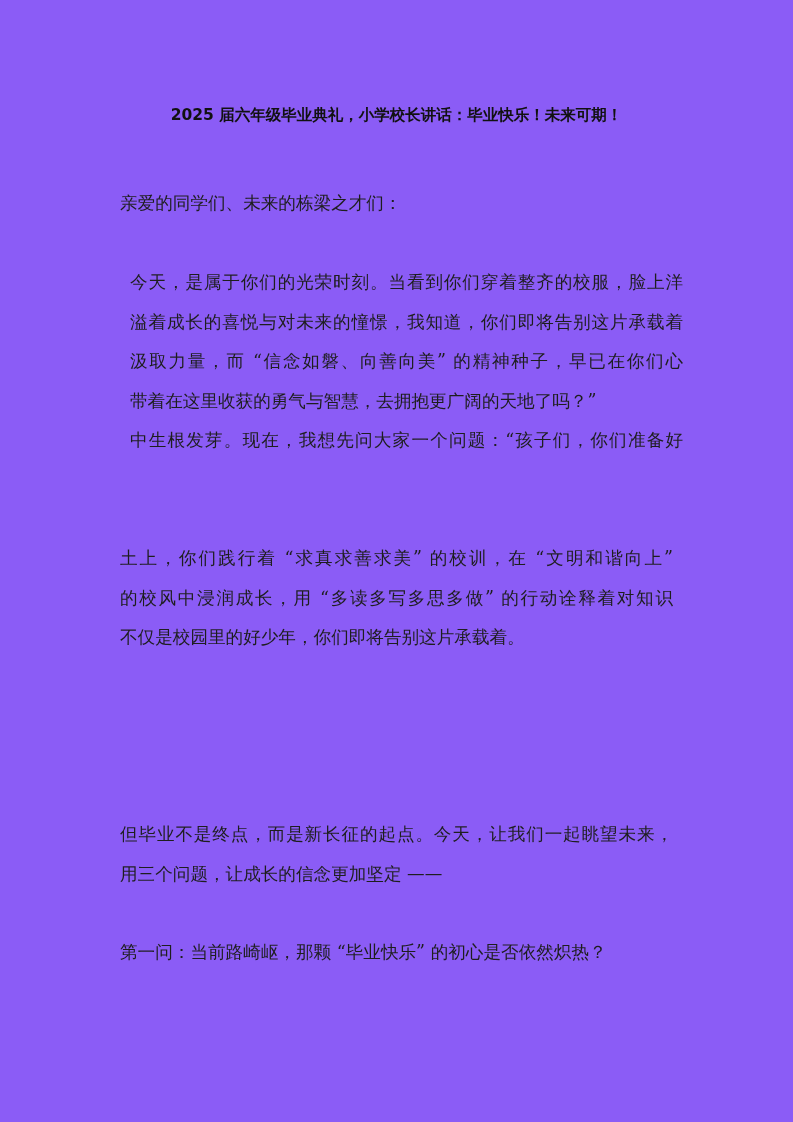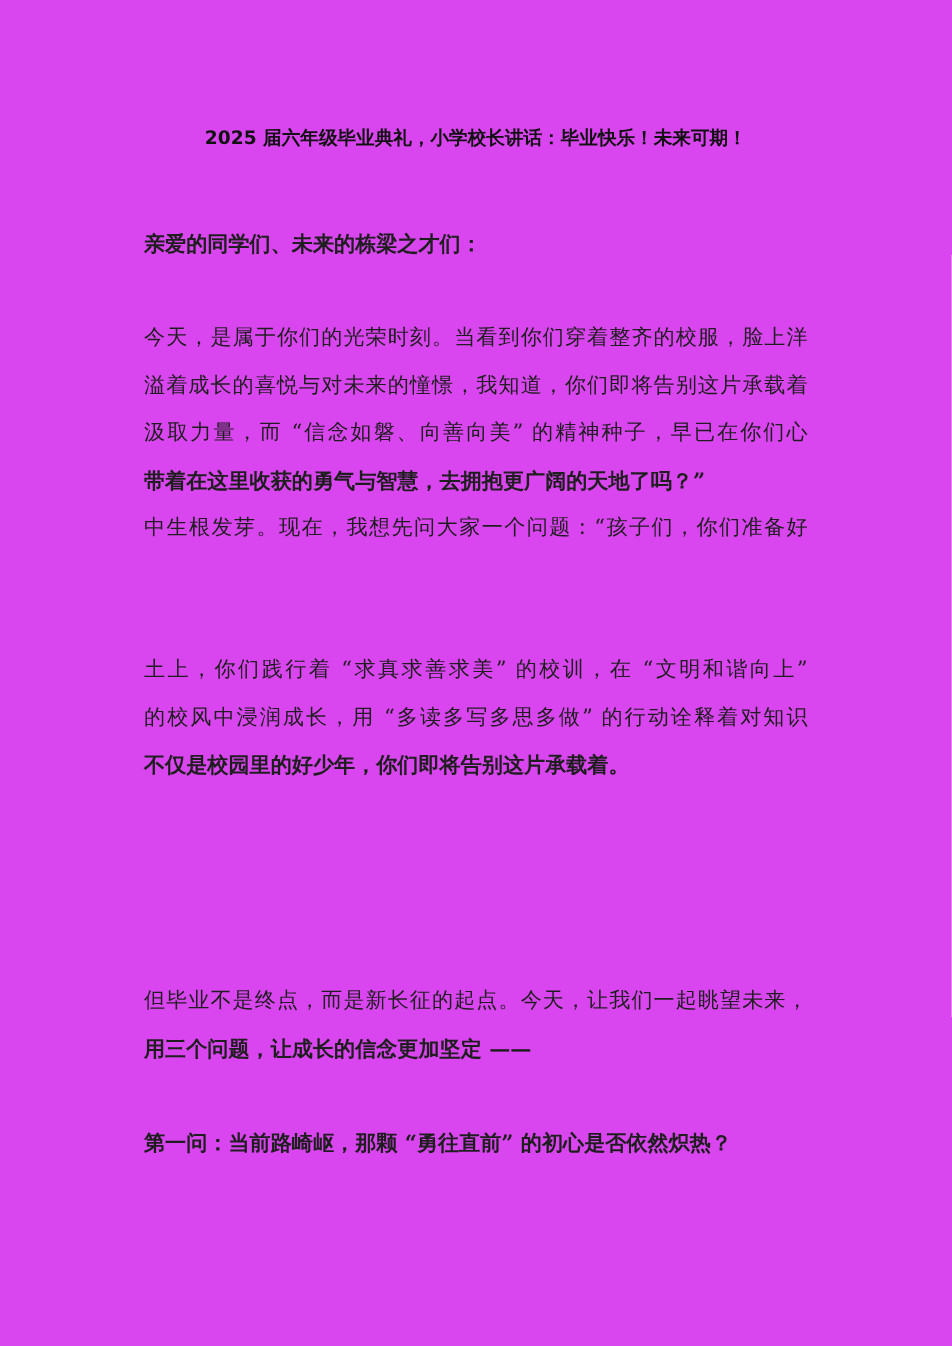--- a/index.html
+++ b/index.html
@@ -14,21 +14,21 @@
       overflow: hidden;
       color: #1a1a1a;
       font-family: "DejaVu Serif", "Liberation Serif", serif;
     }
     .page {
       position: absolute;
       left: 0;
       top: 0;
       width: 793px;
       height: 1122px;
-      background: #d946ef;
+      background: #8b5cf6;
     }
     .title {
       position: absolute;
       left: 120px;
       top: 103px;
       width: 553px;
       text-align: center;
       font-family: "DejaVu Sans", "Liberation Sans", sans-serif;
       font-weight: bold;
       font-size: 15.5px;
@@ -52,24 +52,23 @@
     .line {
       display: block;
       white-space: nowrap;
       text-align: justify;
       text-align-last: justify;
       height: 39.5px;
       overflow: visible;
     }
     .line.last {
       text-align-last: left;
-      font-weight: bold;
     }
     #p-greeting { top: 184px; }
-    #p1 { top: 263px; }
+    #p1 { top: 263px; margin-left: 10px; }
     #p2 { top: 539px; }
     #p3 { top: 815px; }
     #p4 { top: 933px; }
   </style>
 </head>
 <body>
 
 <div class="page">
 
   <div class="title">2025 届六年级毕业典礼，小学校长讲话：毕业快乐！未来可期！</div>
@@ -91,16 +90,16 @@
     <span class="line">的校风中浸润成长，用 “多读多写多思多做” 的行动诠释着对知识</span>
     <span class="line last">不仅是校园里的好少年，你们即将告别这片承载着。</span>
   </p>
 
   <p class="para" id="p3">
     <span class="line">但毕业不是终点，而是新长征的起点。今天，让我们一起眺望未来，</span>
     <span class="line last">用三个问题，让成长的信念更加坚定 ——</span>
   </p>
 
   <p class="para" id="p4">
-    <span class="line last">第一问：当前路崎岖，那颗 “勇往直前” 的初心是否依然炽热？</span>
+    <span class="line last">第一问：当前路崎岖，那颗 “毕业快乐” 的初心是否依然炽热？</span>
   </p>
 
 </div>
 
 </body></html>

